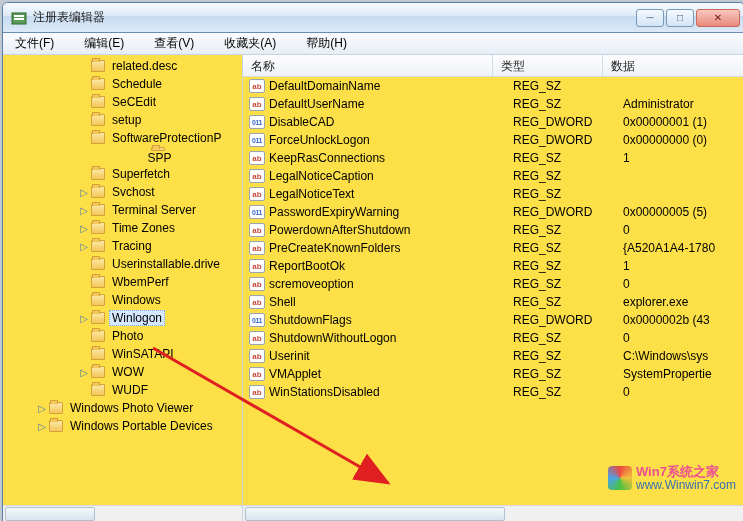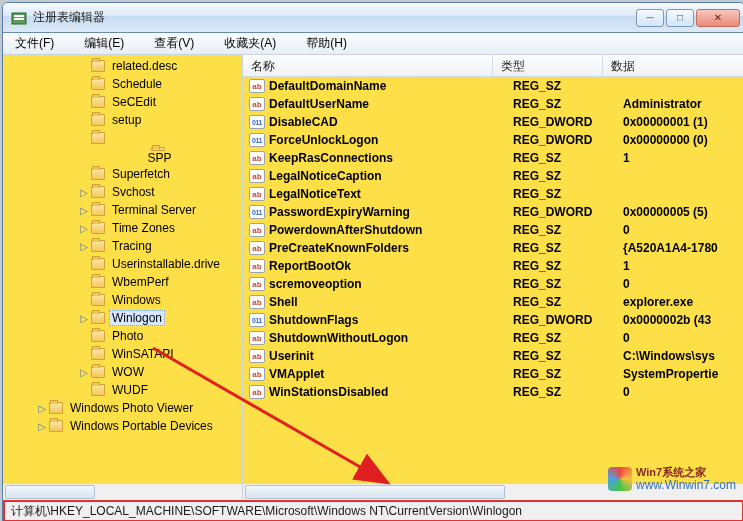--- a/index.html
+++ b/index.html
@@ -22,38 +22,38 @@
 .tree-row .exp { width: 14px; display:inline-flex; justify-content:center; color:#5a7ca8; font-size:10px; }
 .folder-icon { width:14px; height:12px; background: linear-gradient(#fce8a8,#f4c758); border:1px solid #d4a038; border-radius: 1px; margin-right: 4px; position:relative; }
 .folder-icon:before { content:""; position:absolute; top:-3px; left:0; width:6px; height:3px; background:#f4c758; border:1px solid #d4a038; border-bottom:none; border-radius:1px 1px 0 0;}
 .tree-row.sel .label { background:#d6e8ff; border:1px dotted #7aa8d8; padding:0 2px; }
 .tree-row .label { padding:0 3px; }
 .list-header { height: 22px; background: linear-gradient(#fdfdfe,#eef2f7); border-bottom: 1px solid #d4dce6; display:flex; }
 .list-header .col { border-right: 1px solid #d4dce6; padding: 3px 8px; color:#1a1a1a; }
 .col-name { width: 250px; }
 .col-type { width: 110px; }
 .col-data { flex: 1; }
-.list-body { flex:1; overflow:hidden;font-weight:bold; }
+.list-body { flex:1; overflow:hidden; }
 .list-row { height: 18px; display:flex; align-items:center; padding-left:6px; cursor:pointer; white-space:nowrap; }
 .val-icon { width:16px; height:14px; border:1px solid #9aa4b0; border-radius:2px; margin-right:4px; display:flex; align-items:center; justify-content:center; font-size:8px; font-weight:bold; }
 .val-icon.sz { background:#fff; color:#c84a3a; }
 .val-icon.sz:after { content:"ab"; }
 .val-icon.dw { background:#fff; color:#3a6ac8; }
 .val-icon.dw:after { content:"011"; font-size:7px; letter-spacing:-0.5px;}
 .list-row .c-name { width:244px; overflow:hidden; text-overflow:ellipsis; }
 .list-row .c-type { width:110px; }
 .list-row .c-data { flex:1; overflow:hidden; text-overflow:ellipsis; }
 .hscroll { height:17px; background:#f0f0f0; border-top:1px solid #d8d8d8; position:relative; }
 .hscroll .thumb { position:absolute; top:1px; height:14px; background: linear-gradient(#f4f8fc,#d8e4f0); border:1px solid #b0c0d0; border-radius:2px; }
 .statusbar { height: 22px; background:#f0f0f0; border: 2px solid #e03030; display:flex; align-items:center; padding: 0 6px; color:#1a1a1a; overflow:hidden; white-space:nowrap; }
 .arrow { position:absolute; pointer-events:none; }
 .watermark { position:absolute; right:8px; bottom:30px; display:flex; align-items:center; gap:4px; opacity:0.95; pointer-events:none; }
 .watermark .logo { width:24px; height:24px; border-radius:4px; background: conic-gradient(#f04040,#f0c040,#40c040,#40a0f0,#f04040); }
 .watermark .wm-text { font-size:12px; color:#2a6ab8; line-height:1.1; }
-.watermark .wm-text b { color:#7f1d1d; font-size:11px; }
+.watermark .wm-text b { color:#ec4899; font-size:13px; }
 </style>
 </head>
 <body>
 
 <div class="window" style="position:relative;">
   <div class="titlebar">
     <svg class="wicon" viewBox="0 0 16 16">
         <rect x="1" y="3" width="14" height="11" fill="#5a9a5a" stroke="#2a6a2a"></rect>
         <rect x="3" y="5" width="10" height="2" fill="#fff"></rect>
         <rect x="3" y="8" width="10" height="2" fill="#fff"></rect>
@@ -93,20 +93,21 @@
             <span class="label">SeCEdit</span>
           </div>
           <div class="tree-row" style="padding-left: 70px;">
             <span class="exp"></span>
             <span class="folder-icon"></span>
             <span class="label">setup</span>
           </div>
           <div class="tree-row" style="padding-left: 70px;">
             <span class="exp"></span>
             <span class="folder-icon"></span>
+            <span class="label">SoftwareProtectionP</span>
           </div>
           <div class="tree-row" style="padding-left: 70px; flex-direction: column;">
             <span class="exp"></span>
             <span class="folder-icon"></span>
             <span class="label">SPP</span>
           </div>
           <div class="tree-row" style="padding-left: 70px;">
             <span class="exp"></span>
             <span class="folder-icon"></span>
             <span class="label">Superfetch</span>
@@ -301,23 +302,20 @@
             <span class="c-type">REG_SZ</span>
             <span class="c-data">0</span>
           </div>
         </div>
       <div class="hscroll">
           <div class="thumb" style="left:2px; width:260px;"></div>
         </div>
     </div>
   </div>
 
-  <div class="statusbar">
-    <span>计算机\HKEY_LOCAL_MACHINE\SOFTWARE\Microsoft\Windows NT\CurrentVersion\Winlogon</span>
-  </div>
 
   <svg class="arrow" style="left:145px; top:340px; width:420px; height:160px;">
     <defs>
         <marker id="ah" markerWidth="12" markerHeight="10" refX="11" refY="5" orient="auto">
           <path d="M0,0 L12,5 L0,10 Z" fill="#e02020"></path>
         </marker>
       </defs>
     <line x1="5" y1="5" x2="240" y2="140" stroke="#e02020" stroke-width="3" marker-end="url(#ah)"></line>
   </svg>
 

